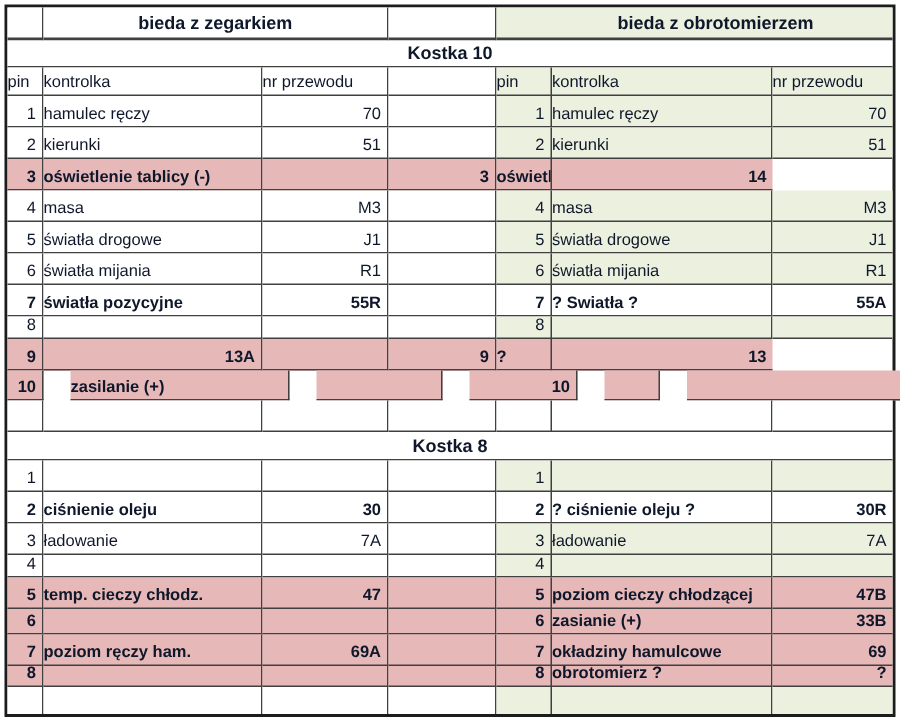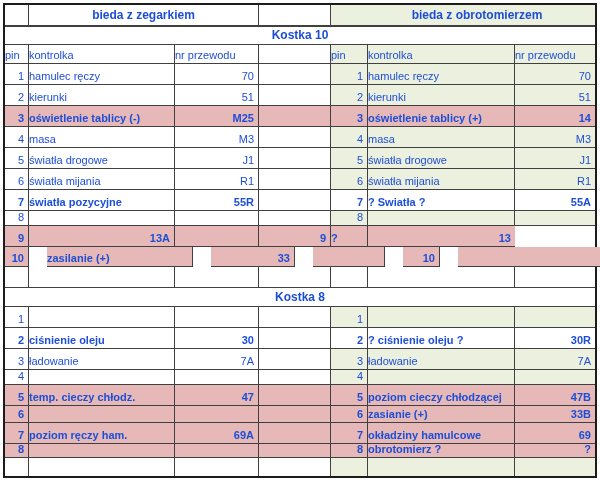--- a/index.html
+++ b/index.html
@@ -1,17 +1,17 @@
 <!DOCTYPE html>
 <html><head>
 <meta charset="utf-8">
 <style>
   html,body{margin:0;padding:0;background:#fff;}
   .viewport{position:relative;width:600px;height:480px;background:#ffffff;overflow:hidden;
-            font-family:"Liberation Sans",sans-serif;color:#1d4ed8;}
+            font-family:"Liberation Sans",sans-serif;color:#0f172a;}
   .tbl{position:absolute;left:3px;top:3px;width:590px;border:2px solid #1c1c1c;background:#fff;}
   .row{display:grid;grid-template-columns:24px 146px 84px 72px 37px 147px 80px;}
   .c{box-sizing:border-box;border-right:1px solid #404040;border-bottom:1px solid #404040;
      display:flex;align-items:flex-end;padding:0 3px 2px 3px;font-size:11px;line-height:1;
      white-space:nowrap;overflow:hidden;background:#fff;}
   .c:last-child{border-right:none;}
   .row:last-child .c{border-bottom:none;}
   .num{justify-content:flex-end;padding-right:4px;}
   .lab{padding-left:0;}
   .ctr{justify-content:center;align-items:center;padding-bottom:1px;}
@@ -60,21 +60,20 @@
         <div class="c lab bg-white">kierunki</div>
         <div class="c num bg-white">51</div>
         <div class="c bg-white"></div>
         <div class="c num bg-green">2</div>
         <div class="c lab bg-green">kierunki</div>
         <div class="c num bg-green">51</div>
       </div>
       <div class="row" style="height: 21px;">
         <div class="c num bg-pink b">3</div>
         <div class="c lab bg-pink b">oświetlenie tablicy (-)</div>
-        <div class="c num bg-pink b">M25</div>
         <div class="c bg-pink"></div>
         <div class="c num bg-pink b">3</div>
         <div class="c lab bg-pink b">oświetlenie tablicy (+)</div>
         <div class="c num bg-pink b">14</div>
       </div>
       <div class="row" style="height: 21px;">
         <div class="c num bg-white">4</div>
         <div class="c lab bg-white">masa</div>
         <div class="c num bg-white">M3</div>
         <div class="c bg-white"></div>
@@ -122,21 +121,20 @@
         <div class="c num bg-pink b">9</div>
         <div class="c num bg-pink b">13A</div>
         <div class="c bg-pink"></div>
         <div class="c num bg-pink b">9</div>
         <div class="c lab bg-pink b">?</div>
         <div class="c num bg-pink b">13</div>
       </div>
       <div class="row" style="height: 20px; gap: 18px;">
         <div class="c num bg-pink b">10</div>
         <div class="c lab bg-pink b">zasilanie (+)</div>
-        <div class="c num bg-pink b">33</div>
         <div class="c bg-pink"></div>
         <div class="c num bg-pink b">10</div>
         <div class="c lab bg-pink b"></div>
         <div class="c num bg-pink b"></div>
       </div>
       <div class="row" style="height: 21px;">
         <div class="c bg-white"></div>
         <div class="c bg-white"></div>
         <div class="c bg-white"></div>
         <div class="c bg-white"></div>

